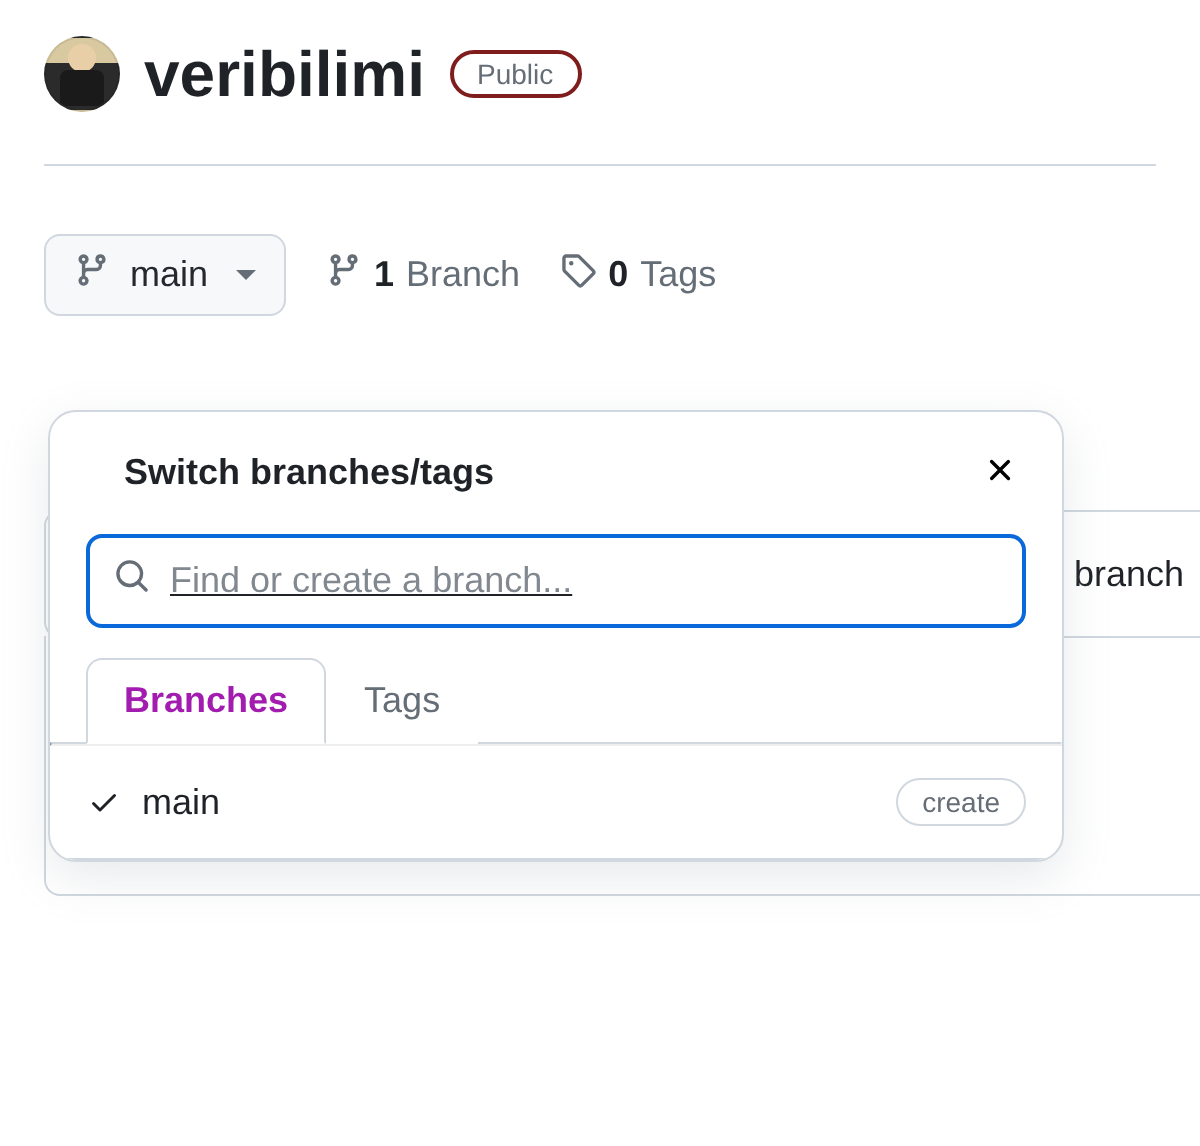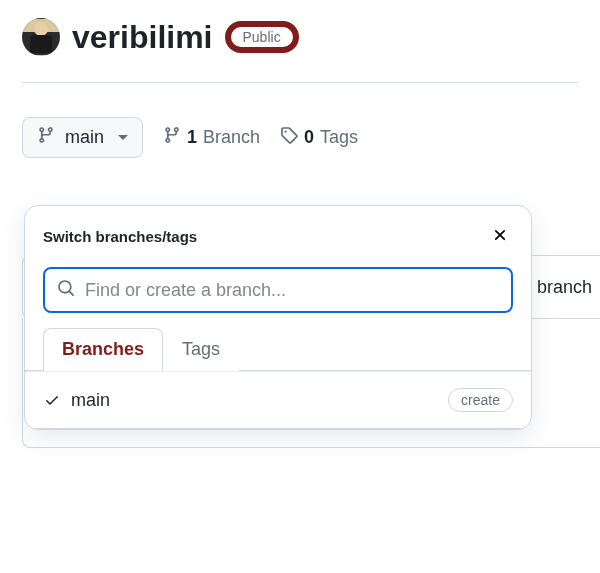--- a/index.html
+++ b/index.html
@@ -44,21 +44,21 @@
     border-radius: 4px 4px 0 0;
   }
   .repo-name {
     font-size: 32px;
     font-weight: 600;
     color: #1f2328;
   }
   .vis-badge {
     font-size: 14px;
     color: #656d76;
-    border: 6px solid #7f1d1d;
+    border: 2px solid #7f1d1d;
     border-radius: 24px;
     padding: 2px 12px;
     font-weight: 500;
   }
   .divider {
     border: none;
     border-top: 1px solid #d0d7de;
     margin: 8px 22px 0 22px;
   }
   .toolbar {
@@ -138,22 +138,23 @@
     z-index: 10;
     overflow: hidden;
   }
   .pop-header {
     display: flex;
     align-items: center;
     justify-content: space-between;
     padding: 16px 18px 10px 18px;
   }
   .pop-title {
-    font-size: 15px;
+    font-size: 18px;
     font-weight: 600;
+    margin-left: 19px;
   }
   .close-btn {
     background: none;
     border: none;
     cursor: pointer;
     padding: 4px;
     color: #656d76;
     display: flex;
   }
   .search-wrap {
@@ -168,41 +169,42 @@
     gap: 10px;
   }
   .search-box svg { fill: #656d76; flex-shrink: 0; }
   .search-input {
     border: none;
     outline: none;
     font-size: 18px;
     color: #1f2328;
     width: 100%;
     background: transparent;
+    text-decoration: underline;
   }
   .search-input::placeholder { color: #818890; }
   .tabs {
     display: flex;
     padding: 0 18px;
     gap: 0;
     position: relative;
   }
   .tab {
     padding: 10px 18px;
     font-size: 18px;
     color: #656d76;
     border: 1px solid transparent;
     border-radius: 8px 8px 0 0;
     position: relative;
     top: 1px;
     cursor: pointer;
     background:#fff;
   }
   .tab.active {
-    color: #7f1d1d;
+    color: #a21caf;
     font-weight: 600;
     border-color: #d0d7de;
     border-bottom-color: #fff;
     background: #fff;
   }
   .tab-divider {
     border-top: 1px solid #d0d7de;
     margin: 0;
   }
   .branch-row {

